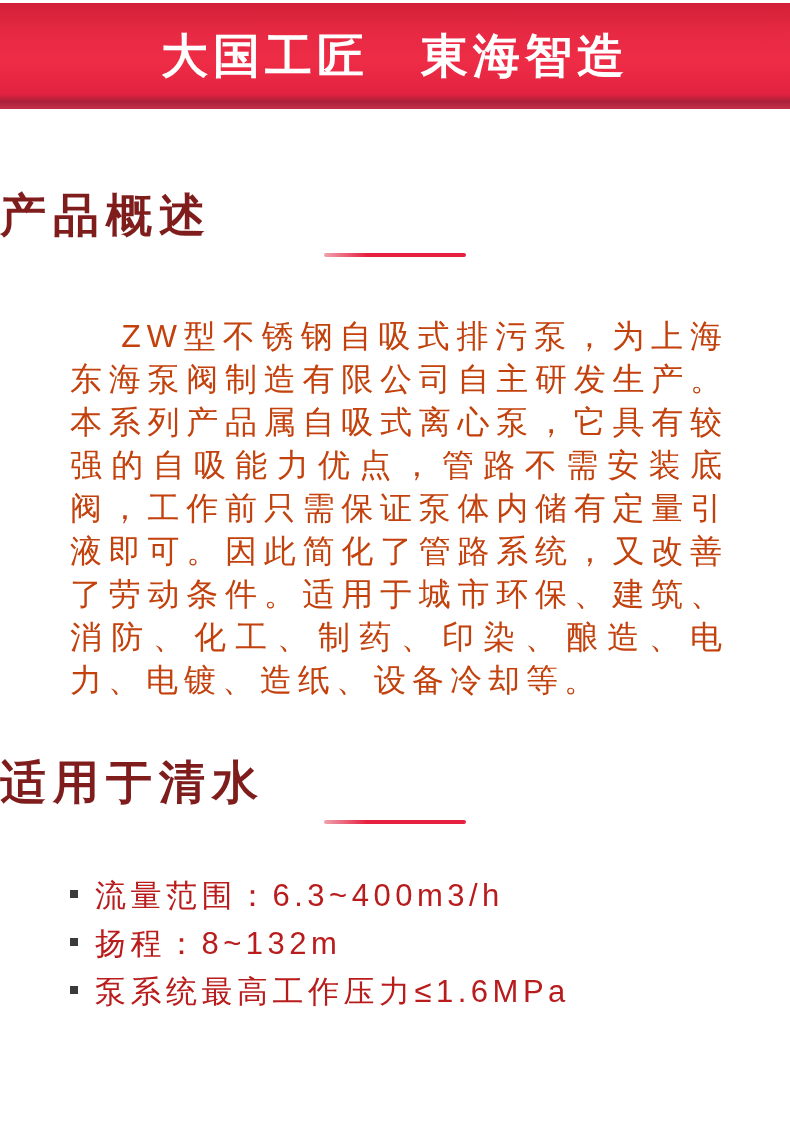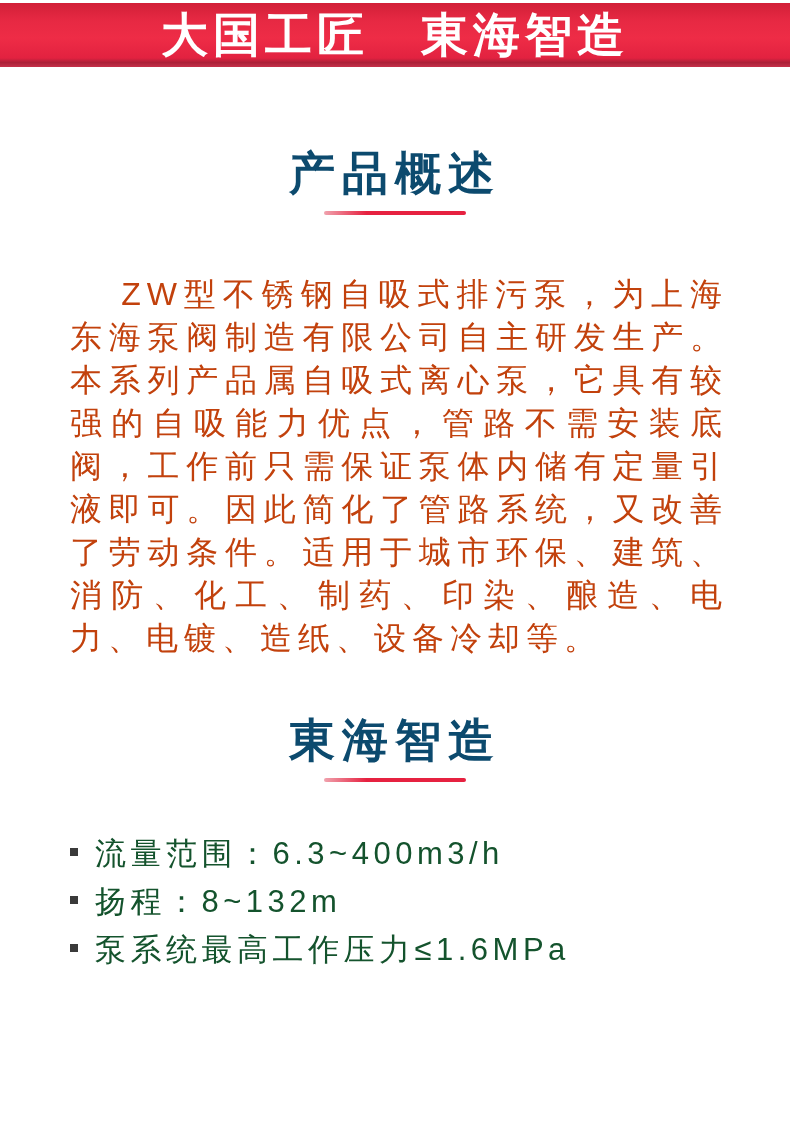--- a/index.html
+++ b/index.html
@@ -12,45 +12,44 @@
     position: relative;
     width: 790px;
     height: 1135px;
     margin: 0 auto;
     background: #ffffff;
     overflow: hidden;
   }
   
   .banner {
     margin-top: 3px;
-    height: 64px;
+    height: 106px;
     display: flex;
     align-items: center;
     justify-content: center;
     background: linear-gradient(180deg,
       #d22038 0%, #e72943 28%, #ee2c46 55%,
       #e22240 86%, #ab2038 93%, #c5304a 100%);
   }
   .banner-title {
     margin: 0;
     color: #ffffff;
     font-size: 47px;
     font-weight: bold;
     letter-spacing: 5px;
     white-space: nowrap;
   }
   
   .section-heading {
     margin: 0;
-    text-align: center;
     font-size: 46px;
     line-height: 1.06;
     font-weight: bold;
     letter-spacing: 7px;
-    color: #0c4a6e;
+    color: #7f1d1d;
   }
   .heading-overview { margin-top: 82px; }
   .heading-conditions { margin-top: 56px; }
   .heading-rule {
     width: 142px;
     height: 4px;
     margin: 13px auto 0 auto;
     border-radius: 2px;
     background: linear-gradient(90deg, #f0a3ae 0%, #e62140 30%, #e62140 100%);
   }
@@ -68,21 +67,21 @@
   
   .conditions-list {
     margin: 50px 58px 0 70px;
     padding: 0;
     list-style: none;
   }
   .condition-item {
     font-size: 31px;
     line-height: 44px;
     letter-spacing: 4.5px;
-    color: #14532d;
+    color: #b91c1c;
     text-align: justify;
     text-justify: inter-character;
     margin: 0 8px 4px 0;
   }
   .bullet-dot {
     display: inline-block;
     width: 8px;
     height: 8px;
     background: #3a3a3a;
     margin-right: 17px;
@@ -98,21 +97,21 @@
     <h1 class="banner-title">大国工匠　東海智造</h1>
   </header>
 
   <section>
     <h2 class="section-heading heading-overview">产品概述</h2>
     <div class="heading-rule"></div>
     <p class="overview-paragraph">ZW型不锈钢自吸式排污泵，为上海东海泵阀制造有限公司自主研发生产。本系列产品属自吸式离心泵，它具有较强的自吸能力优点，管路不需安装底阀，工作前只需保证泵体内储有定量引液即可。因此简化了管路系统，又改善了劳动条件。适用于城市环保、建筑、消防、化工、制药、印染、酿造、电力、电镀、造纸、设备冷却等。</p>
   </section>
 
   <section>
-    <h2 class="section-heading heading-conditions">東海智造</h2>
+    <h2 class="section-heading heading-conditions">适用于清水</h2>
     <div class="heading-rule"></div>
 
     <ul class="conditions-list">
       <li class="condition-item"><span class="bullet-dot"></span><span>流量范围：6.3~400m3/h</span></li>
       <li class="condition-item"><span class="bullet-dot"></span><span>扬程：8~132m</span></li>
       <li class="condition-item"><span class="bullet-dot"></span><span>泵系统最高工作压力≤1.6MPa</span></li>
     </ul>
   </section>
 
 </div>

